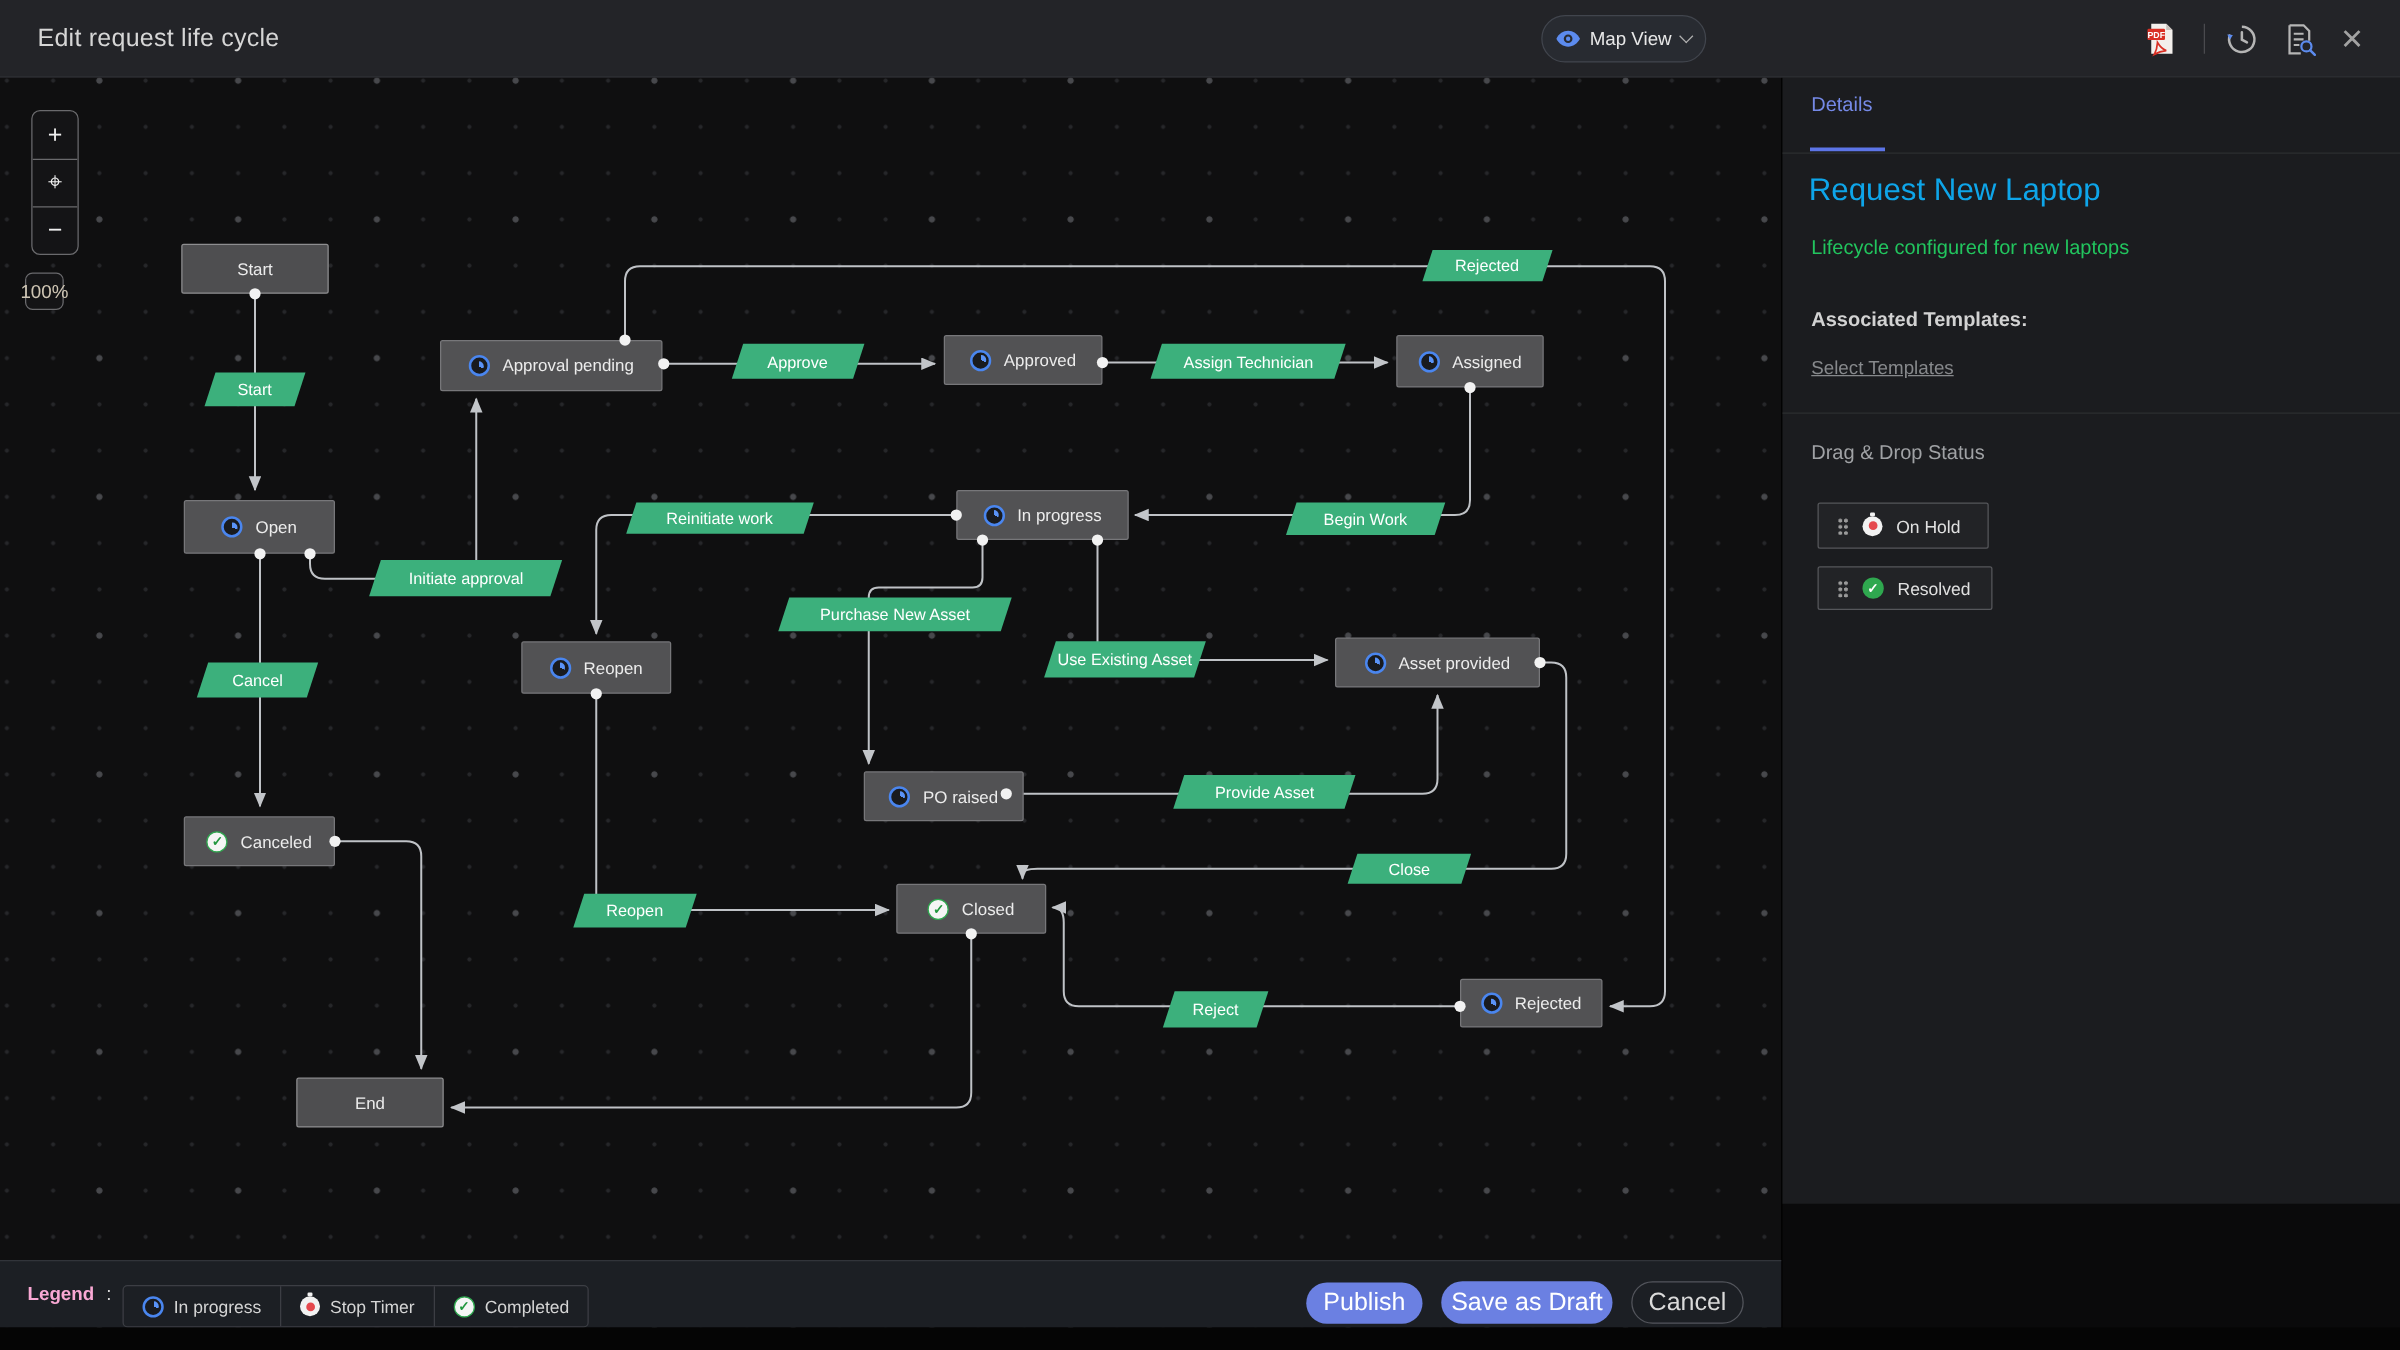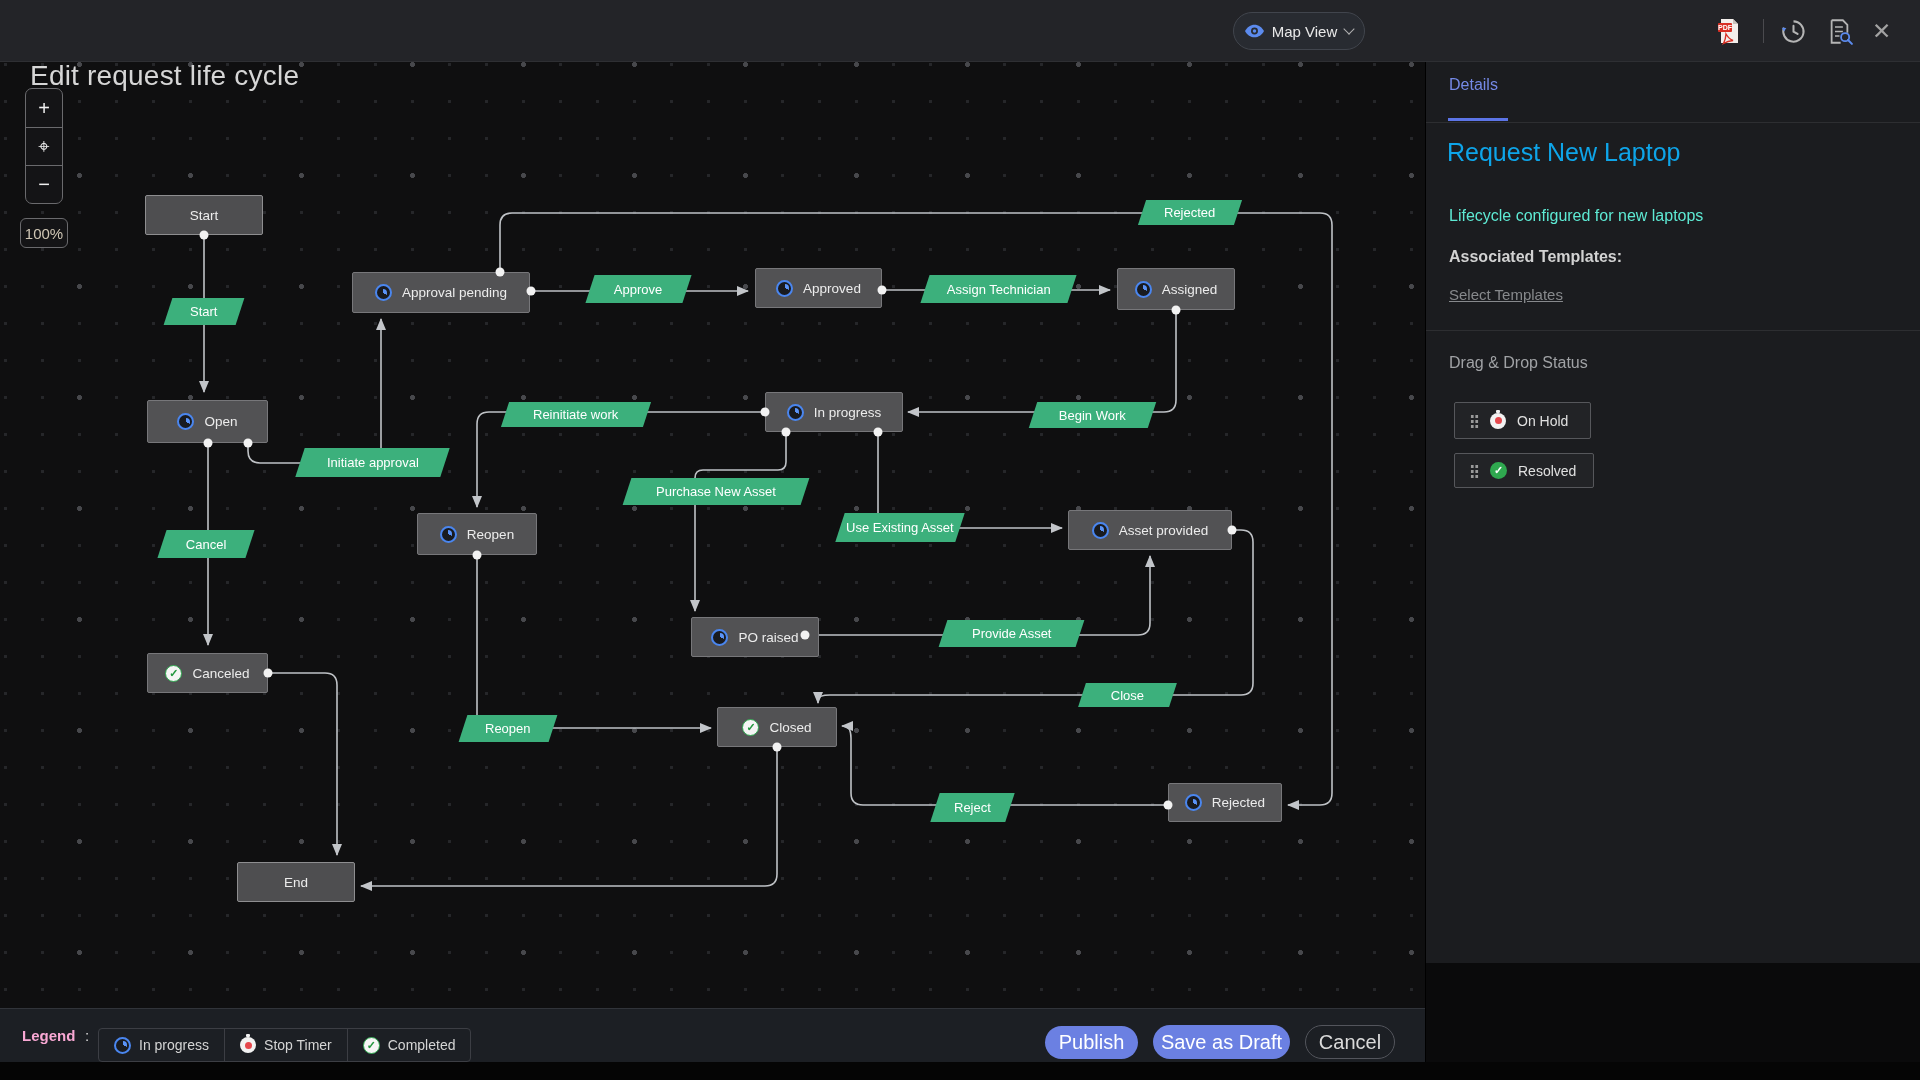--- a/index.html
+++ b/index.html
@@ -3,21 +3,21 @@
 <meta charset="utf-8">
 <style>
   * { margin:0; padding:0; box-sizing:border-box; }
   html,body { width:1920px; height:1080px; overflow:hidden; background:#050505;
               font-family:"Liberation Sans", sans-serif; }
 
   
   #header { position:absolute; left:0; top:0; width:1920px; height:62px;
             background:#232428; border-bottom:1px solid #2e2f33; z-index:20; }
   #app-title { position:absolute; left:30px; top:0; line-height:62px;
-               font-size:28px; color:#d6d6d6; letter-spacing:.2px;margin-top:45px; }
+               font-size:20px; color:#d6d6d6; letter-spacing:.2px; }
   #view-pill { position:absolute; left:1233px; top:12px; width:132px; height:38px;
                background:#282b31; border:1px solid #41454d; border-radius:19px;
                display:flex; align-items:center; justify-content:center; gap:8px;
                color:#e8e8e8; font-size:15px; cursor:pointer; }
   .chev { width:8px; height:8px; border-right:1.6px solid #b0b0b0; border-bottom:1.6px solid #b0b0b0;
           transform:rotate(45deg); margin-top:-4px; }
   .hicon { position:absolute; top:0; height:62px; display:flex; align-items:center; cursor:pointer; }
   .hsep  { position:absolute; left:1763px; top:19px; width:1px; height:24px; background:#4a4a4e; }
   #close-x { font-size:23px; color:#a2a2a2; }
 
@@ -57,33 +57,33 @@
   .resolved-icon { width:17px; height:17px; border-radius:50%; background:#2fa84f; color:#fff;
                font-size:11px; font-weight:bold; display:flex; align-items:center;
                justify-content:center; flex:0 0 auto; }
 
   
   #zoom-panel { position:absolute; left:25px; top:88px; width:38px; z-index:6;
                 border:1px solid #6a6a6d; border-radius:7px; background:#141416; overflow:hidden; }
   .zbtn { width:100%; height:38px; display:flex; align-items:center; justify-content:center;
           color:#f0f0f0; font-size:20px; cursor:pointer; }
   .zbtn + .zbtn { border-top:1px solid #6a6a6d; }
-  #zoom-level { position:absolute; left:20px; top:218px; width:48px; height:30px; z-index:6;
+  #zoom-level { position:absolute; left:20px; top:218px; width:31px; height:30px; z-index:6;
                 border:1px solid #6a6a6d; border-radius:6px; background:#141416;
                 color:#cfc6b4; font-size:15px; display:flex; align-items:center; justify-content:center; }
 
   
   #sidebar { position:absolute; left:1425px; top:62px; width:495px; height:1018px;
              background:#0a0a0b; border-left:1px solid #000; z-index:10;padding-left:24px; }
   #sidebar-content { position:absolute; left:0; top:0; width:495px; height:901px; background:#1b1c1f; }
   #tab-details { position:absolute; left:23px; top:14px; color:#7589e6; font-size:16px; cursor:pointer; }
   #tab-underline { position:absolute; left:22px; top:56px; width:60px; height:3px; background:#5c74e6; }
   .sdiv { position:absolute; left:0; width:495px; height:1px; background:#2d2e31; }
   #sb-title { position:absolute; left:21px; top:76px; color:#0ea5e9; font-size:25px; }
-  #sb-subtitle { position:absolute; left:23px; top:145px; color:#5eead4; font-size:16px; }
+  #sb-subtitle { position:absolute; left:23px; top:128px; color:#22c55e; font-size:16px; }
   #sb-assoc { position:absolute; left:23px; top:186px; color:#d2d2d2; font-size:16px; font-weight:bold; }
   #sb-select { position:absolute; left:23px; top:224px; color:#87898c; font-size:15px; cursor:pointer;text-decoration:underline; }
   #sb-dragdrop { position:absolute; left:23px; top:292px; color:#a0a2a5; font-size:16px; }
   .chip { position:absolute; left:28px; height:37px; background:#222326; border:1px solid #56575b;
           border-radius:2px; display:flex; align-items:center; gap:11px; padding:0 15px;
           color:#e0e0e0; font-size:14px; cursor:grab; }
   .drag-handle { width:9px; height:14px; flex:0 0 auto;
           background-image:radial-gradient(circle, #9a9a9a 1.4px, transparent 1.6px);
           background-size:4.5px 5px; }
 

